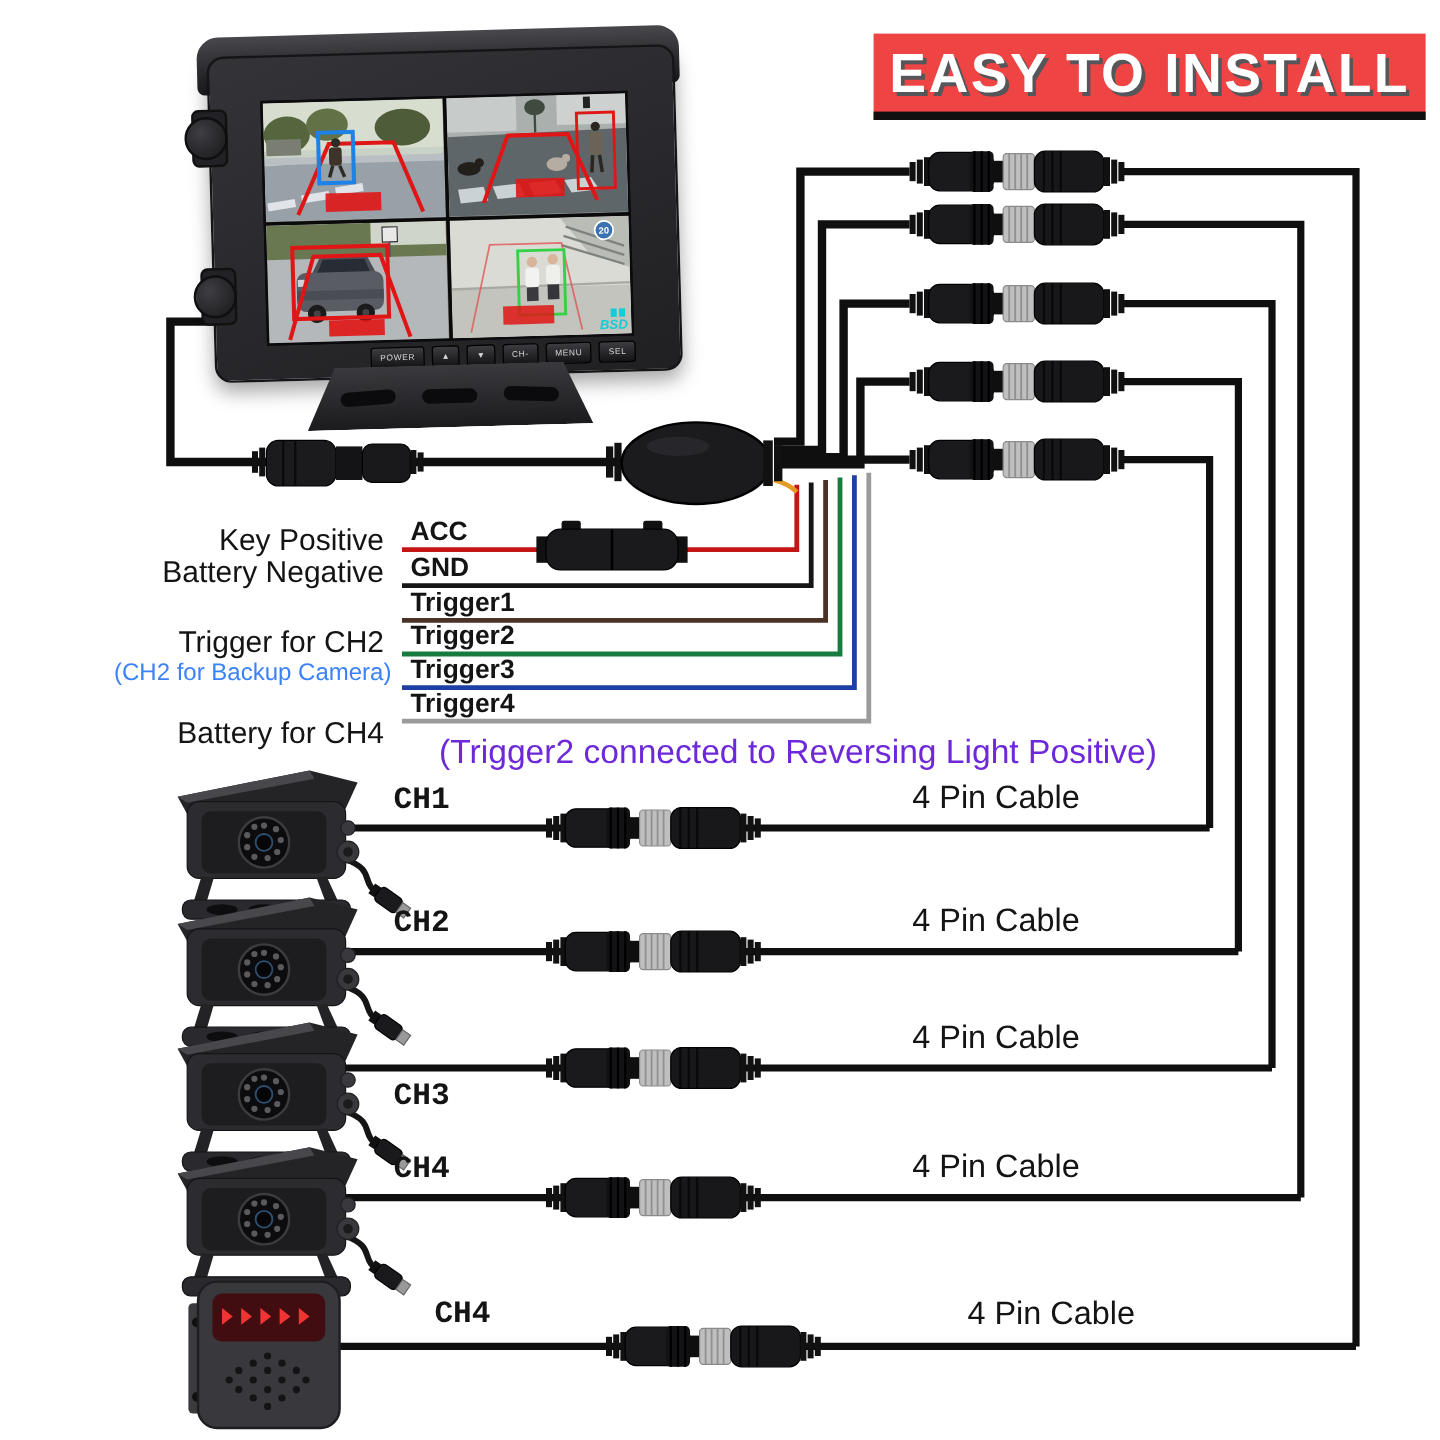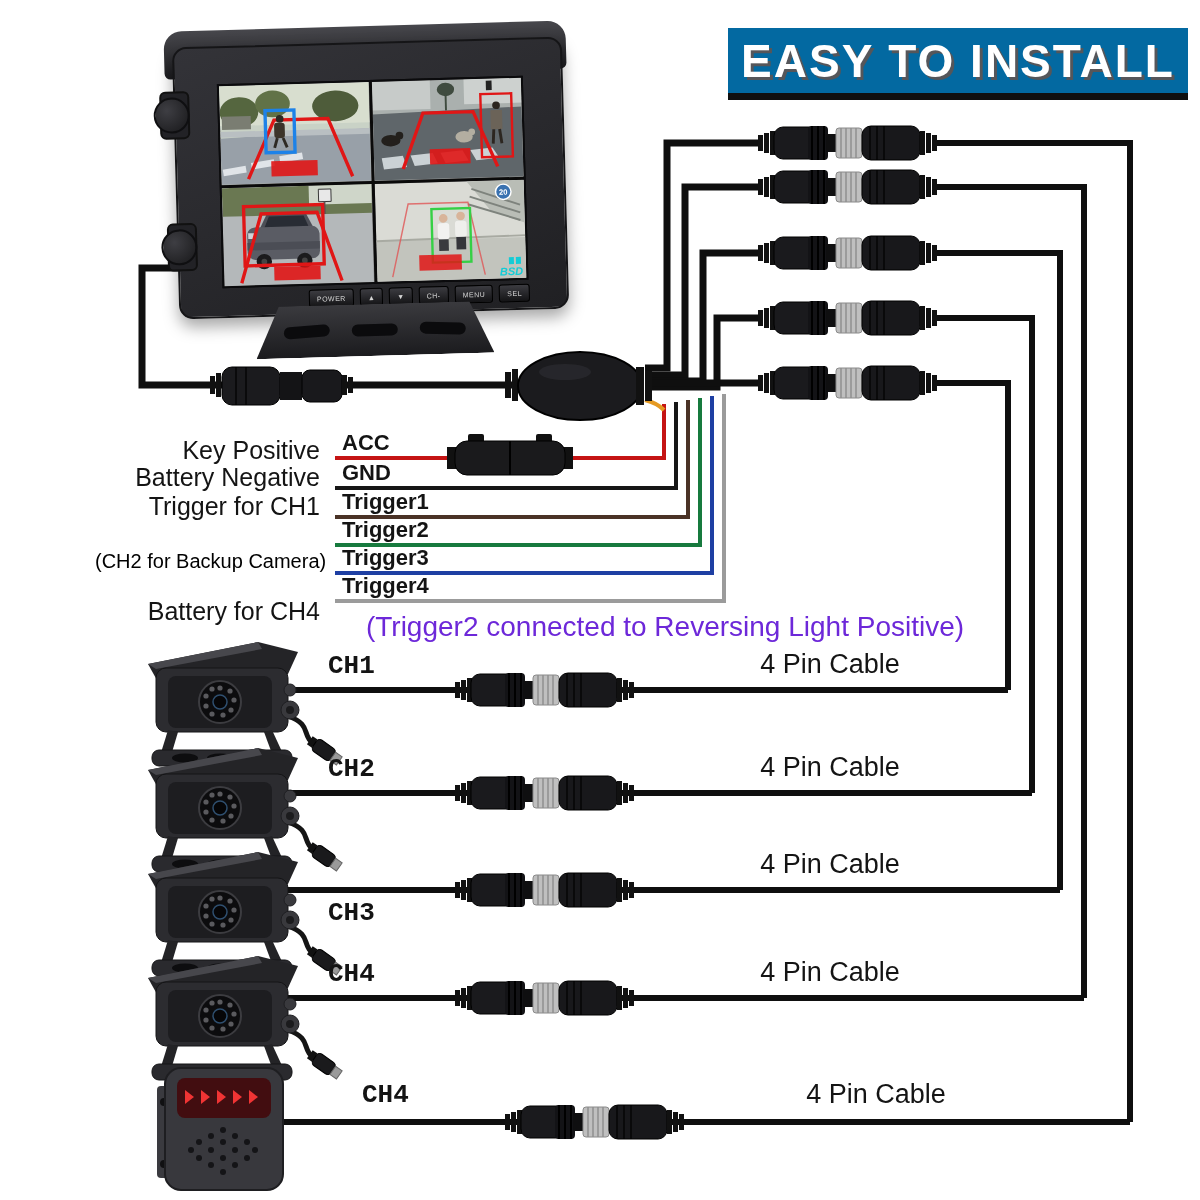--- a/index.html
+++ b/index.html
@@ -1,31 +1,31 @@
 <!DOCTYPE html>
 <html><head>
 <meta charset="utf-8">
 <style>
   html,body{margin:0;padding:0;background:#fff;}
   .stage{position:relative;width:1200px;height:1200px;background:#ffffff;
          font-family:"Liberation Sans",sans-serif;overflow:hidden;}
   .abs{position:absolute;}
 
   
-  .banner{left:728px;top:28px;width:460px;height:65px;background:#0369a1;
+  .banner{left:728px;top:28px;width:460px;height:65px;background:#ef4444;
           display:flex;align-items:center;justify-content:center;
           border-bottom:7px solid #101010;}
   .banner span{color:#ffffff;font-size:46px;font-weight:bold;letter-spacing:2px;
                text-shadow:3px 3px 0 #55565a;white-space:nowrap;}
 
   
   .lbl{position:absolute;color:#141414;white-space:nowrap;}
   .leftcol{left:95px;width:225px;text-align:right;font-size:25px;font-weight:500;}
   .wirelbl{left:342px;font-size:22px;font-weight:600;}
-  .note-green{color:#000000;font-size:20px;font-weight:500;}
+  .note-green{color:#3b82f6;font-size:20px;font-weight:500;}
   .note-red{left:325px;width:680px;text-align:center;color:#6d28d9;
             font-size:28px;font-weight:500;}
   .chlbl{font-size:26px;font-weight:600;font-family:Liberation Mono, monospace;}
   .cablelbl{width:180px;text-align:center;font-size:27px;font-weight:400;}
 
   
   .monitor{left:156px;top:26px;width:430px;height:336px;transform:rotate(-1.6deg);}
   .m-visor{left:12px;top:0;width:402px;height:48px;
            background:linear-gradient(#47474c,#1b1b1e);border-radius:18px 18px 6px 6px;}
   .m-shell{left:20px;top:16px;width:386px;height:268px;
@@ -367,21 +367,21 @@
       <div class="m-slot" style="left:164px;transform:rotate(3deg);"></div>
     </div>
   </div>
 
   <div class="abs banner">
     <span>EASY TO INSTALL</span>
   </div>
 
   <div class="lbl leftcol" style="top:463px;">Battery Negative</div>
   <div class="lbl leftcol" style="top:436px;">Key Positive</div>
-  <div class="lbl leftcol" style="top:492px;">Trigger for CH1</div>
+  <div class="lbl leftcol" style="top:521px;">Trigger for CH2</div>
   <div class="lbl leftcol note-green" style="top:550px;">(CH2 for Backup Camera)</div>
   <div class="lbl leftcol" style="top:597px;">Battery for CH4</div>
 
   <div class="lbl wirelbl" style="top:430px;">ACC</div>
   <div class="lbl wirelbl" style="top:460px;">GND</div>
   <div class="lbl wirelbl" style="top:489px;">Trigger1</div>
   <div class="lbl wirelbl" style="top:517px;">Trigger2</div>
   <div class="lbl wirelbl" style="top:545px;">Trigger3</div>
   <div class="lbl wirelbl" style="top:573px;">Trigger4</div>
 

